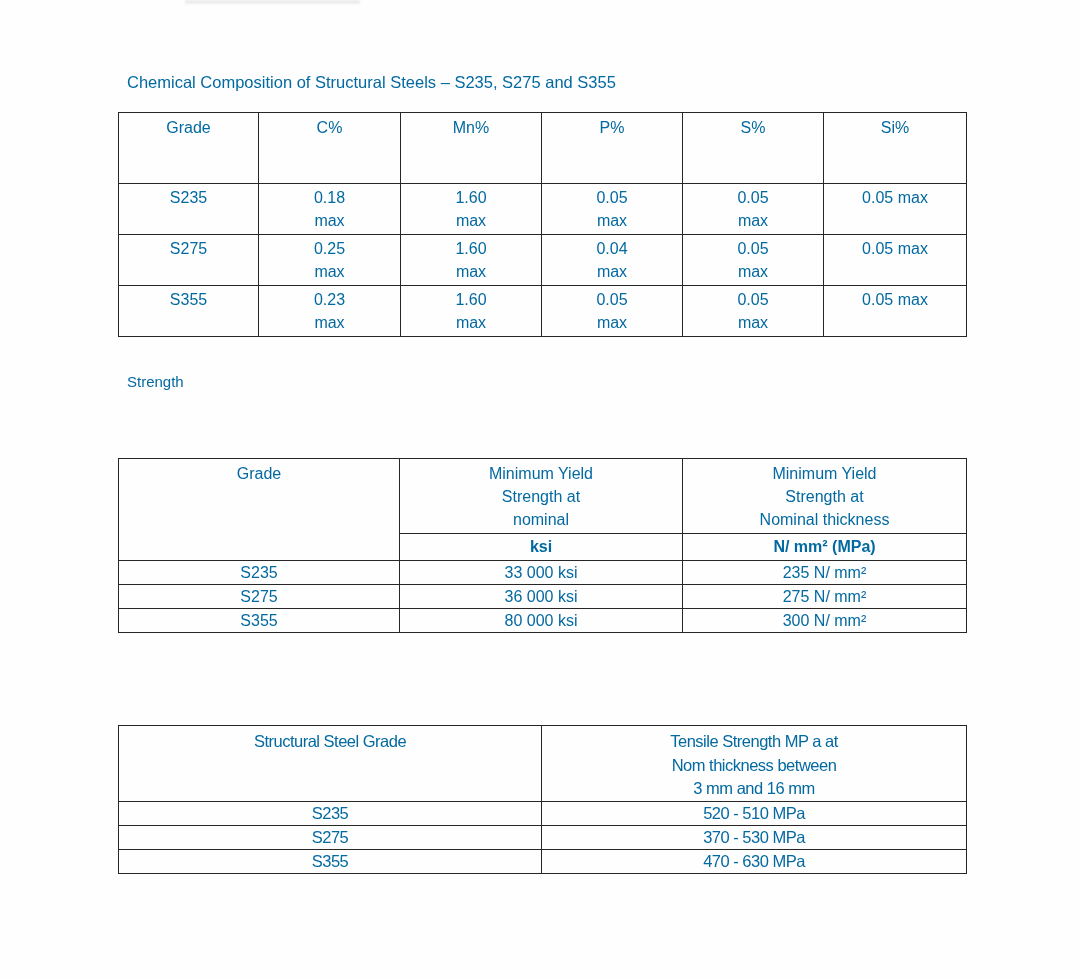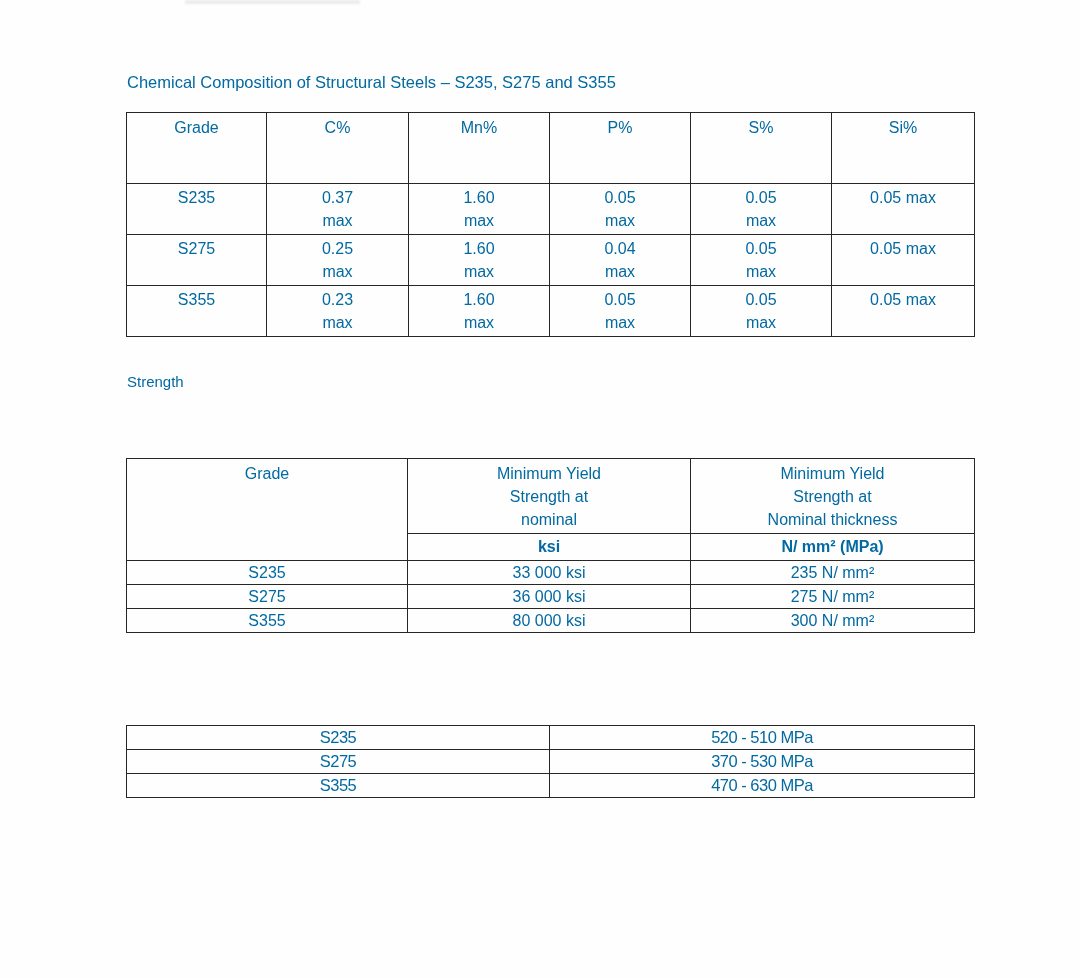--- a/index.html
+++ b/index.html
@@ -40,21 +40,20 @@
     top: 372px;
     font-size: 15px;
     line-height: 20px;
   }
   table {
     position: absolute;
     left: 118px;
     border-collapse: collapse;
     table-layout: fixed;
     font-size: 16px;
-    margin-left: 8px;
   }
   td {
     border: 1.5px solid #262626;
     text-align: center;
     padding: 0;
     overflow: hidden;
   }
   
   .chem-table { top: 112px; width: 848px; }
   .chem-table td.hdr {
@@ -133,21 +132,21 @@
       <td class="hdr">Grade</td>
       <td class="hdr">C%</td>
       <td class="hdr">Mn%</td>
       <td class="hdr">P%</td>
       <td class="hdr">S%</td>
       <td class="hdr">Si%</td>
     </tr>
     <tr>
       <td class="cell">S235</td>
       <td class="cell">
-        <div>0.37</div>
+        <div>0.18</div>
         <div>max</div>
       </td>
       <td class="cell">
         <div>1.60</div>
         <div>max</div>
       </td>
       <td class="cell">
         <div>0.05</div>
         <div>max</div>
       </td>
@@ -243,20 +242,28 @@
     </tr>
   </tbody>
     </table>
 
   <table class="tensile-table">
     <colgroup>
       <col style="width:423px">
         <col style="width:425px">
     </colgroup>
     <tbody>
+        <tr>
+      <td class="hdr">Structural Steel Grade</td>
+      <td class="hdr">
+        <div>Tensile Strength MP a at</div>
+        <div>Nom thickness between</div>
+        <div>3 mm and 16 mm</div>
+      </td>
+    </tr>
     <tr>
       <td class="cell">S235</td>
       <td class="cell">520 - 510 MPa</td>
     </tr>
     <tr>
       <td class="cell">S275</td>
       <td class="cell">370 - 530 MPa</td>
     </tr>
     <tr>
       <td class="cell">S355</td>

